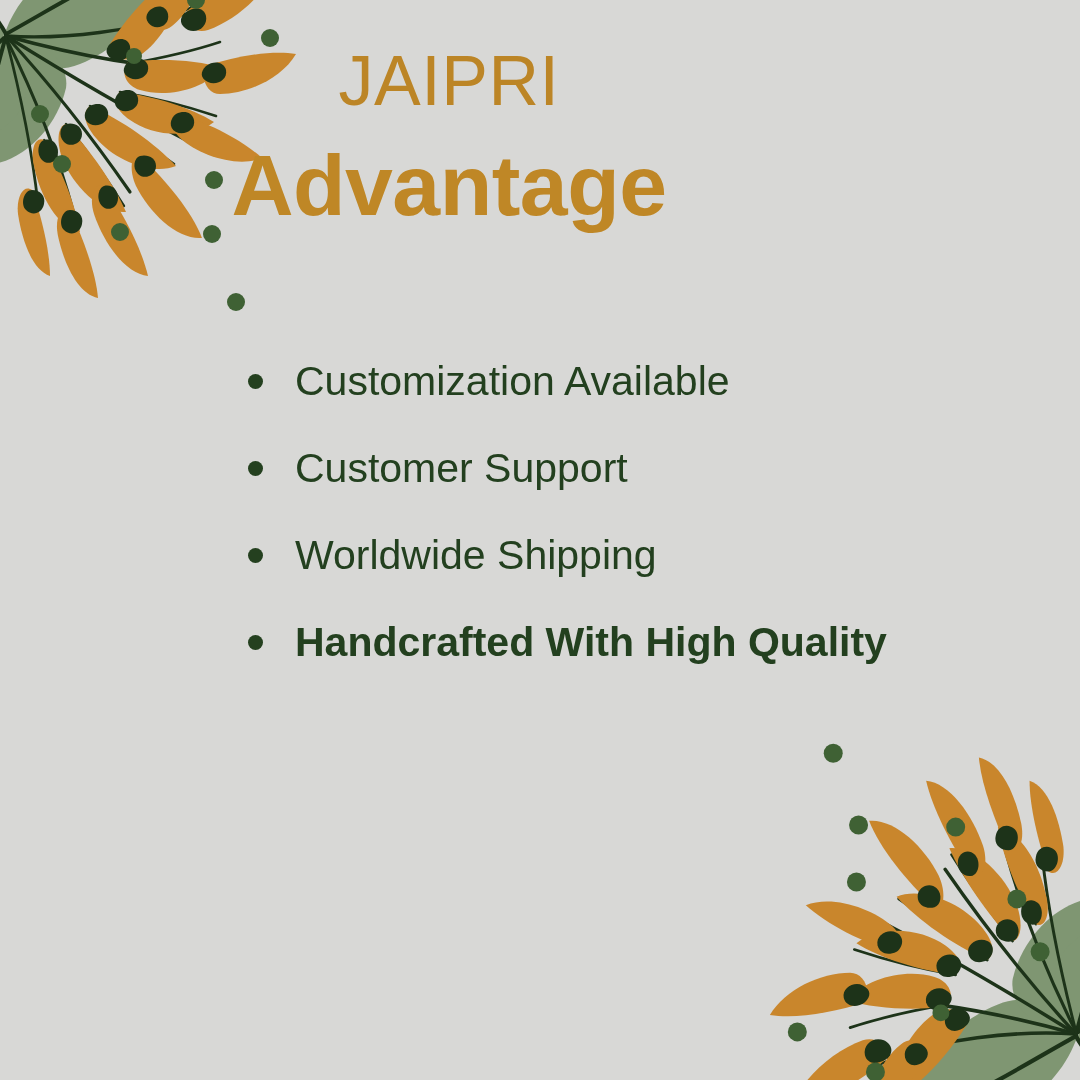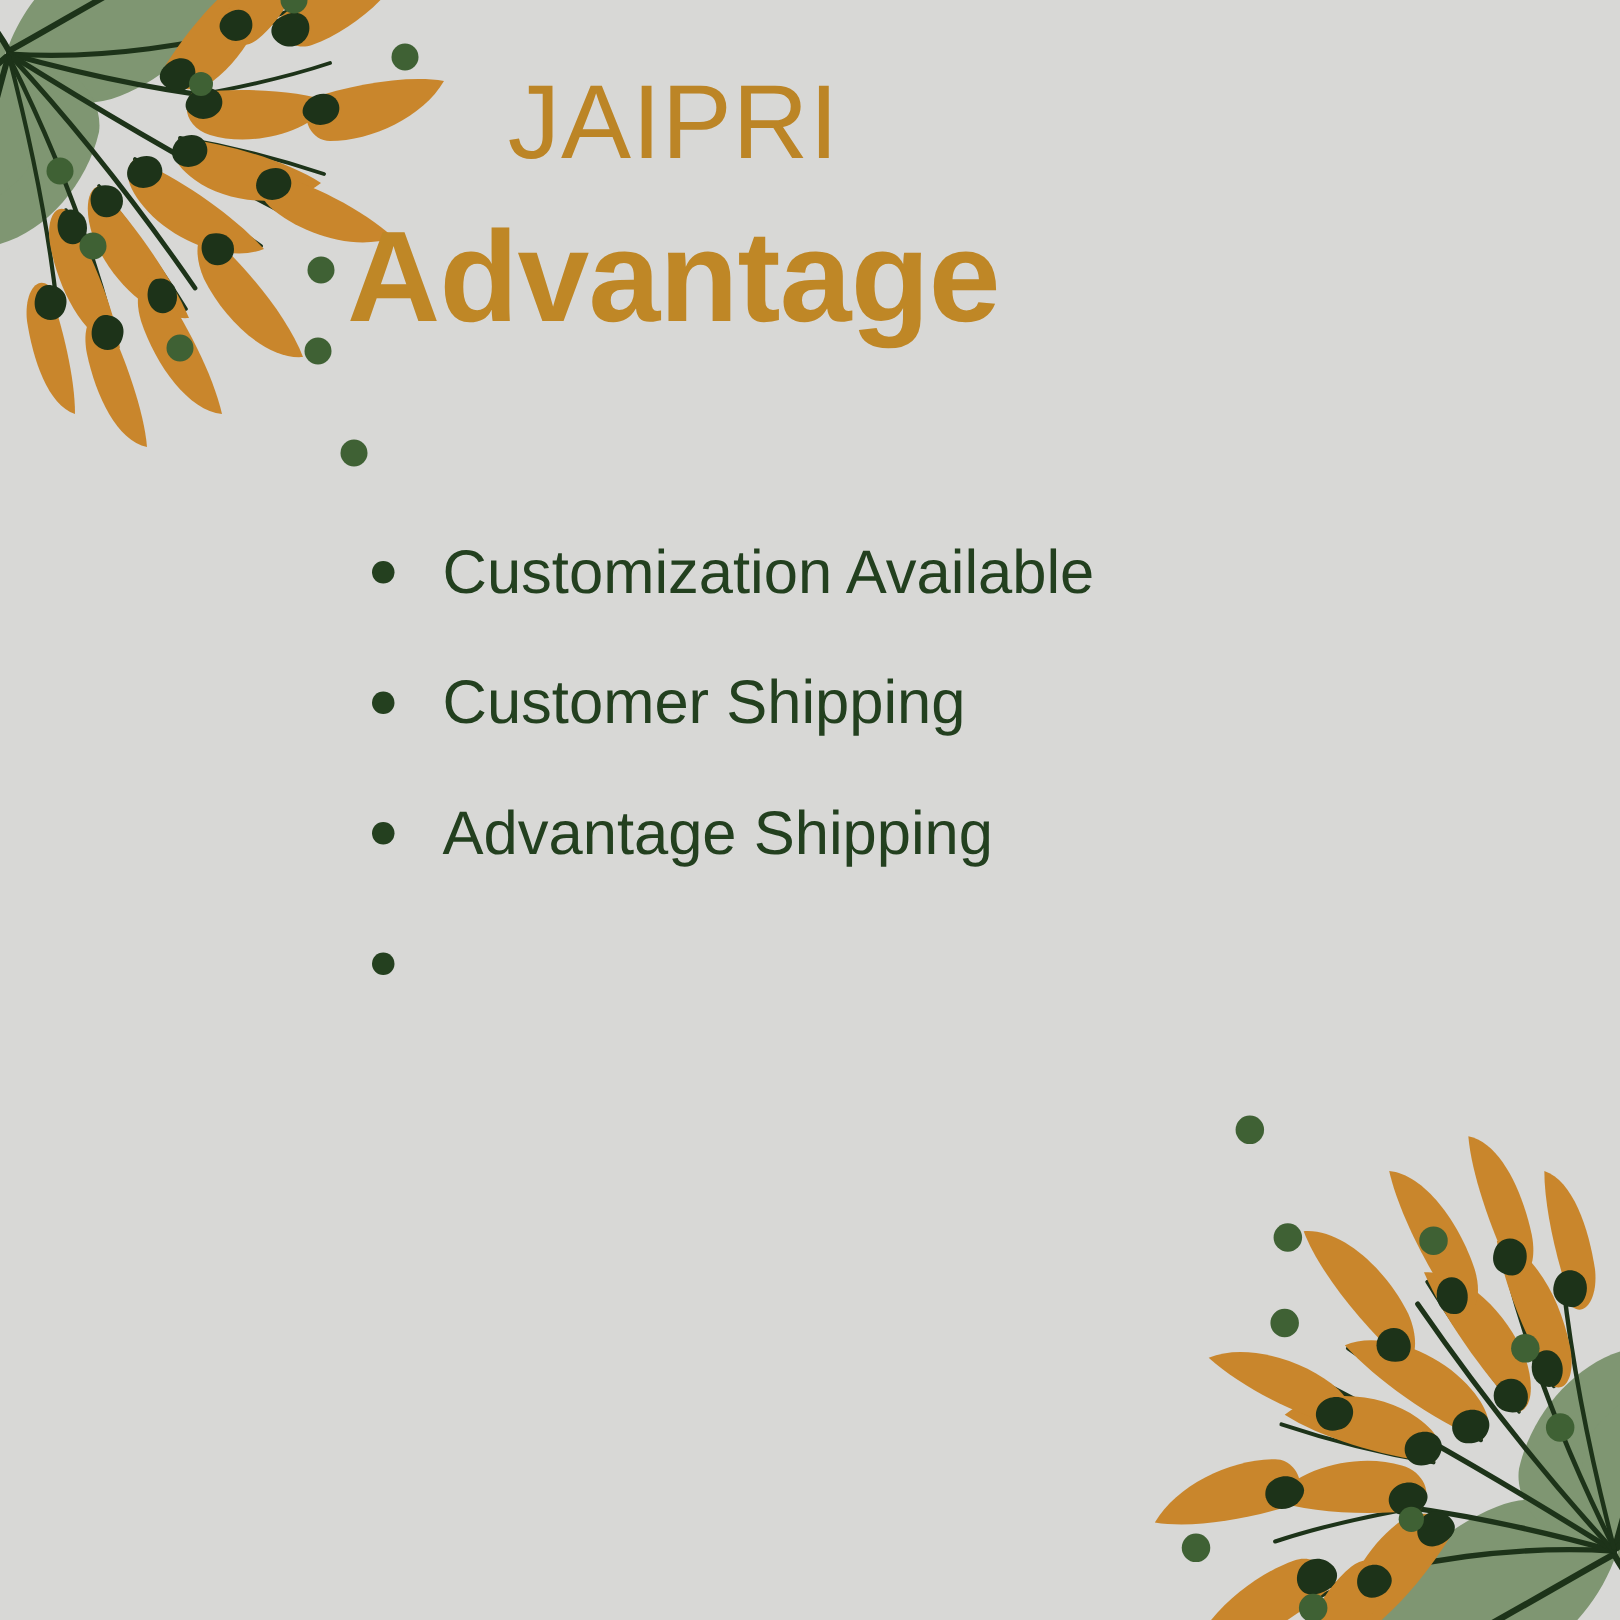--- a/index.html
+++ b/index.html
@@ -260,24 +260,25 @@
     <span id="heading-subtitle">Advantage</span>
   </div>
 
   <ul id="advantage-list">
     <li class="advantage-item">
       <span class="bullet-dot"></span>
       <span class="advantage-label">Customization Available</span>
     </li>
     <li class="advantage-item">
       <span class="bullet-dot"></span>
-      <span class="advantage-label">Customer Shipping</span>
+      <span class="advantage-label">Customer Support</span>
     </li>
     <li class="advantage-item">
       <span class="bullet-dot"></span>
-      <span class="advantage-label">Advantage Shipping</span>
+      <span class="advantage-label">Worldwide Shipping</span>
     </li>
     <li class="advantage-item is-emphasis">
       <span class="bullet-dot"></span>
+      <span class="advantage-label">Handcrafted With High Quality</span>
     </li>
   </ul>
 
 </div>
 
 </body></html>

